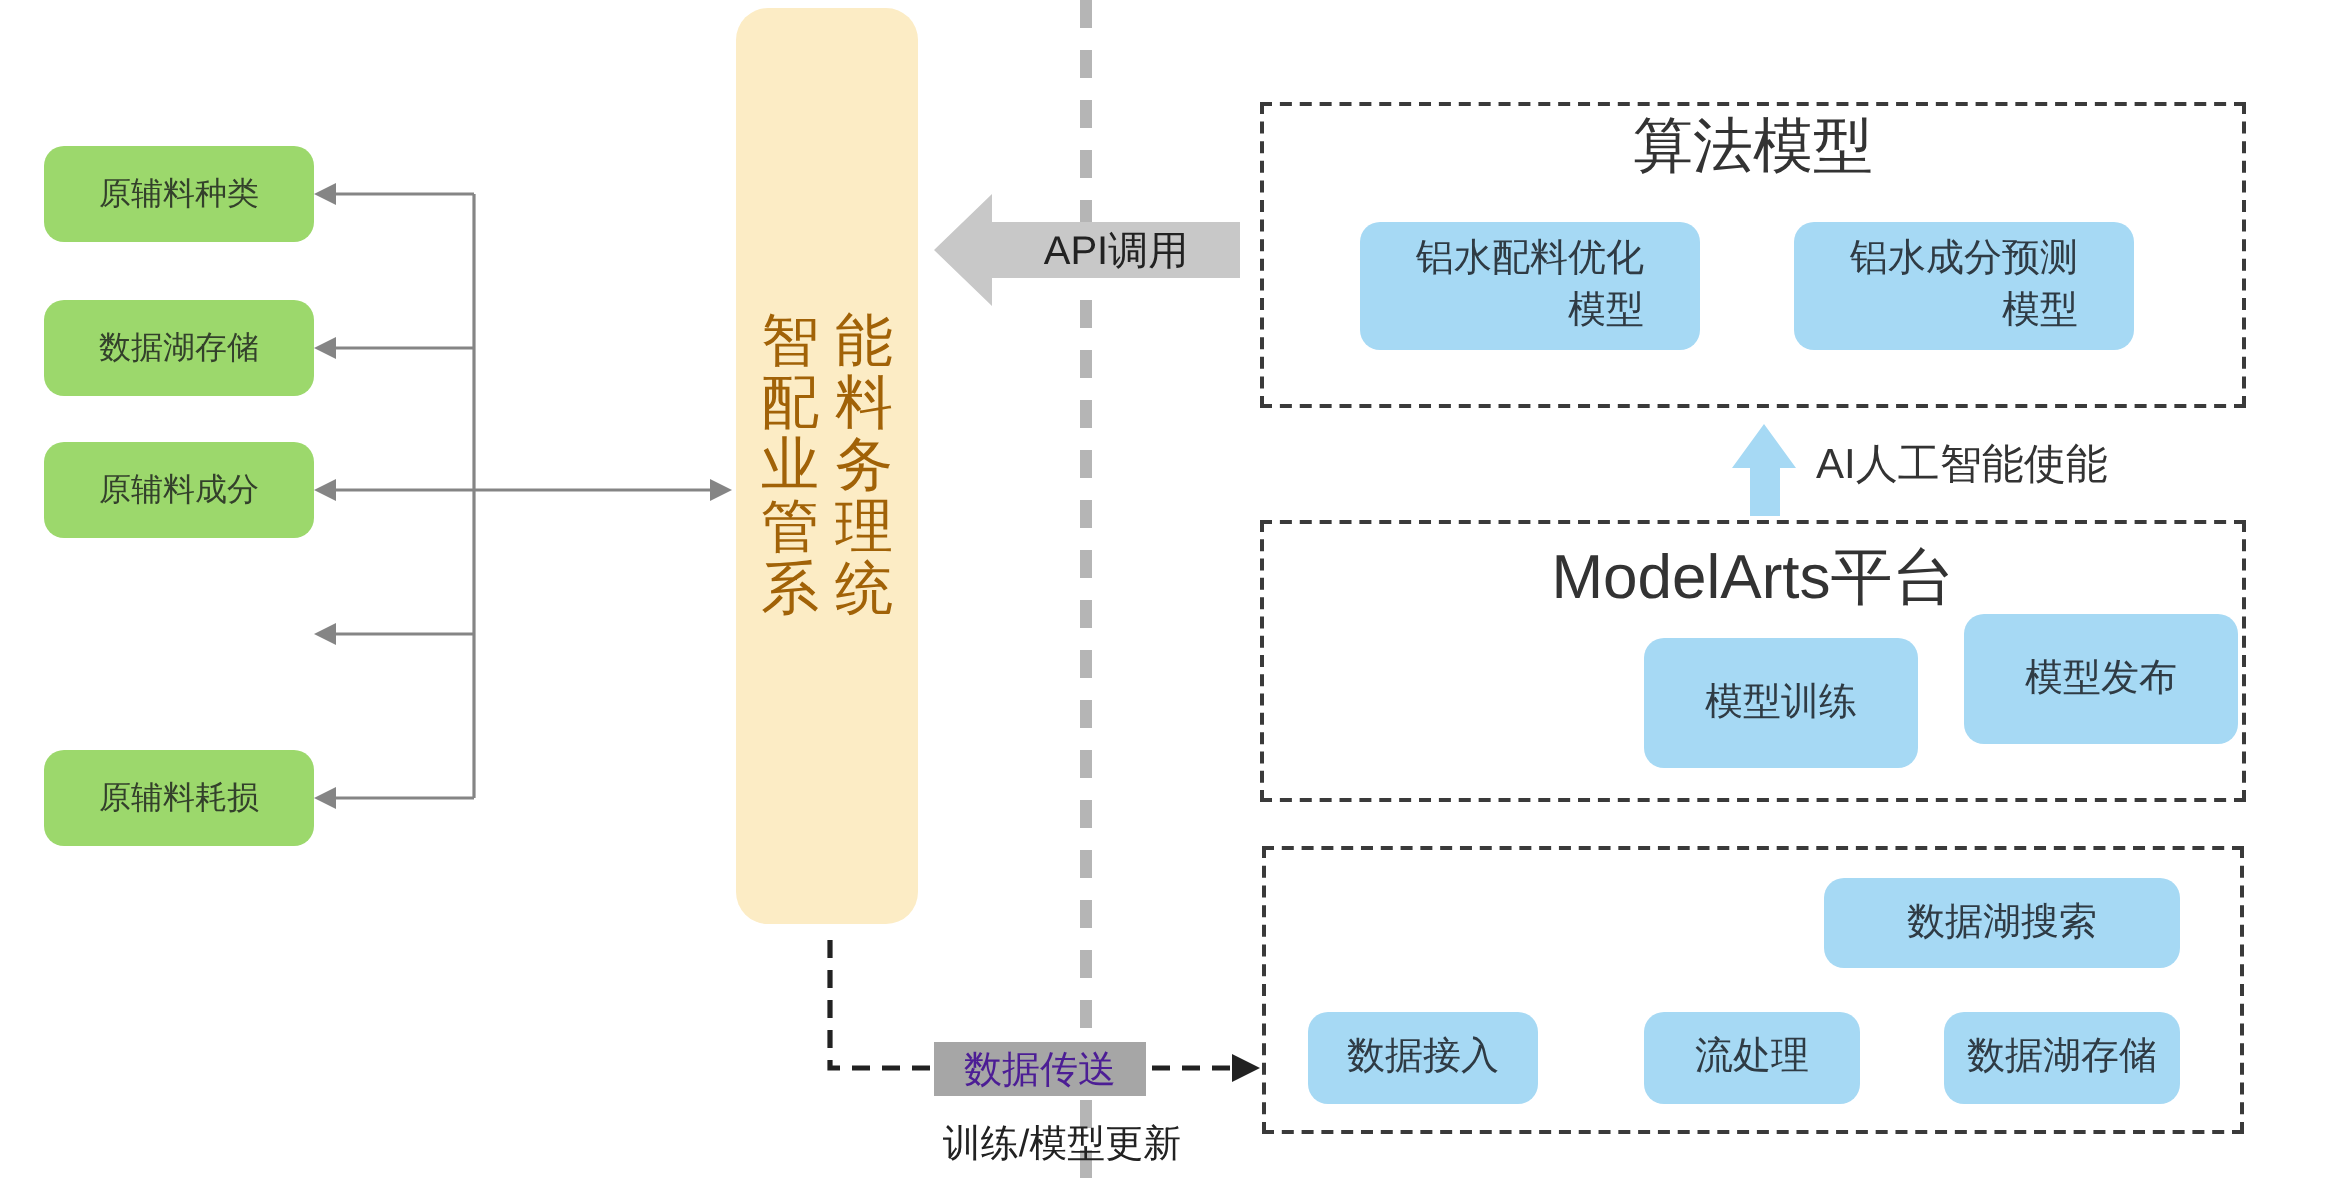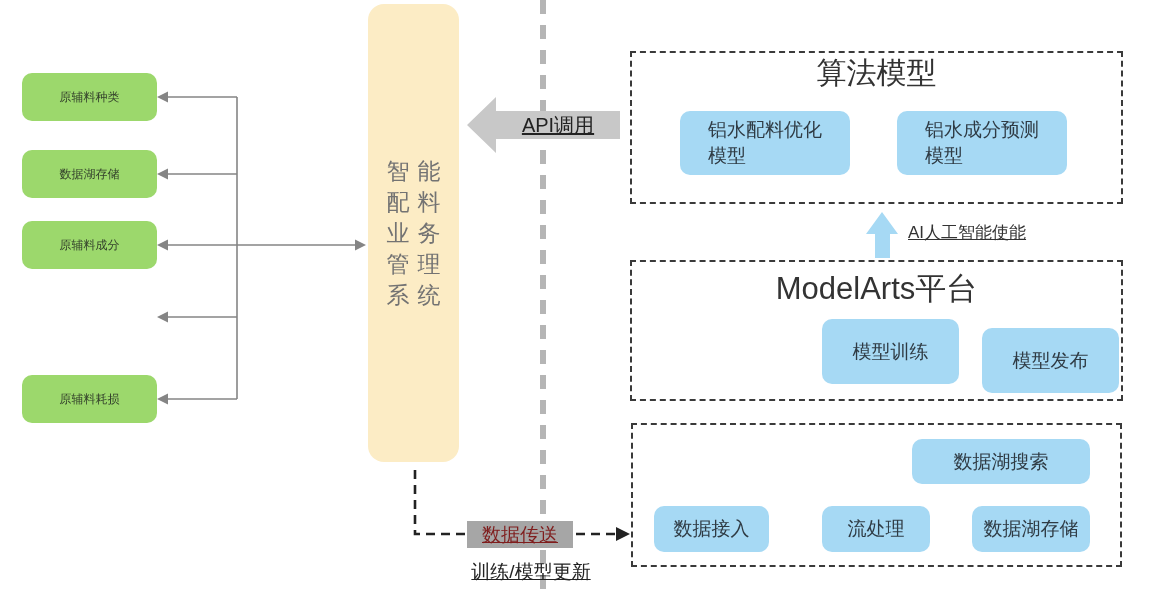--- a/index.html
+++ b/index.html
@@ -4,42 +4,42 @@
 <style>
   html,body{margin:0;padding:0;background:#fff;}
   .canvas{
     position:relative;width:1176px;height:593px;background:#fff;
     font-family:"Liberation Sans","DejaVu Sans",sans-serif;color:#333;overflow:hidden;
   }
   .layer{position:absolute;left:0;top:0;width:1176px;height:593px;}
   .gbox{
     position:absolute;left:22px;width:135px;height:48px;background:var(--green);
     border-radius:10px;display:flex;align-items:center;justify-content:center;
-    font-size:12px;color:#33402b;
+    font-size:16px;color:#33402b;
   }
   .sysbox{
     position:absolute;left:368px;top:4px;width:91px;height:458px;background:var(--yellow);
     border-radius:16px;display:flex;flex-direction:column;align-items:center;justify-content:center;
   }
-  .sysline{font-size:23px;line-height:31px;color:#737373;letter-spacing:8px;text-indent:8px;}
+  .sysline{font-size:29px;line-height:31px;color:#a16207;letter-spacing:8px;text-indent:8px;}
   .section{position:absolute;border:2px dashed #3a3a3a;box-sizing:border-box;background:transparent;}
   .sec-algorithm{left:630px;top:51px;width:493px;height:153px;}
   .sec-modelarts{left:630px;top:260px;width:493px;height:141px;}
   .sec-datalake{left:631px;top:423px;width:491px;height:144px;}
   .sec-title{text-align:center;font-size:30px;color:#333;font-weight:400;}
   .sec-title.ma{margin-top:6px;font-size:31px;}
   .bbox{
     position:absolute;background:var(--blue);border-radius:10px;
     display:flex;align-items:center;justify-content:center;
-    font-size:19px;line-height:26px;text-align:left;white-space:pre-line;color:#2f3b44;
+    font-size:19px;line-height:26px;text-align:right;white-space:pre-line;color:#2f3b44;
   }
-  .floatlabel{position:absolute;display:flex;align-items:center;justify-content:center;text-decoration:underline;}
+  .floatlabel{position:absolute;display:flex;align-items:center;justify-content:center;}
   .api-label{left:496px;top:111px;width:124px;height:28px;font-size:20px;color:#222;}
-  .ai-label{left:908px;top:221px;width:160px;height:22px;font-size:17px;color:#333;justify-content:flex-start;}
-  .transfer-label{left:467px;top:521px;width:106px;height:27px;background:var(--label-gray);font-size:19px;color:#7f1d1d;}
+  .ai-label{left:908px;top:221px;width:160px;height:22px;font-size:21px;color:#333;justify-content:flex-start;}
+  .transfer-label{left:467px;top:521px;width:106px;height:27px;background:var(--label-gray);font-size:19px;color:#4c1d95;}
   .training-label{left:441px;top:561px;width:180px;height:22px;font-size:19px;color:#222;}
 </style>
 </head>
 <body>
 
 <div class="canvas">
 
   <svg class="layer" width="1176" height="593" viewBox="0 0 1176 593" xmlns="http://www.w3.org/2000/svg">
 
     <line x1="543" y1="0" x2="543" y2="593" style="stroke:var(--divider);stroke-width:6;" stroke-dasharray="14 11"></line>
@@ -90,21 +90,21 @@
 模型</div>
     <div class="bbox" style="left:265px;top:58px;width:170px;height:64px">铝水成分预测
 模型</div>
   </div>
 
   <div class="floatlabel ai-label">AI人工智能使能</div>
 
   <div class="section sec-modelarts">
     <div class="sec-title ma">ModelArts平台</div>
     <div class="bbox" style="left:190px;top:57px;width:137px;height:65px">模型训练</div>
-    <div class="bbox" style="left:350px;top:66px;width:137px;height:65px">模型发布</div>
+    <div class="bbox" style="left:350px;top:45px;width:137px;height:65px">模型发布</div>
   </div>
 
   <div class="section sec-datalake">
     <div class="bbox" style="left:279px;top:14px;width:178px;height:45px">数据湖搜索</div>
     <div class="bbox" style="left:21px;top:81px;width:115px;height:46px">数据接入</div>
     <div class="bbox" style="left:189px;top:81px;width:108px;height:46px">流处理</div>
     <div class="bbox" style="left:339px;top:81px;width:118px;height:46px">数据湖存储</div>
   </div>
 
   <div class="floatlabel transfer-label">数据传送</div>

